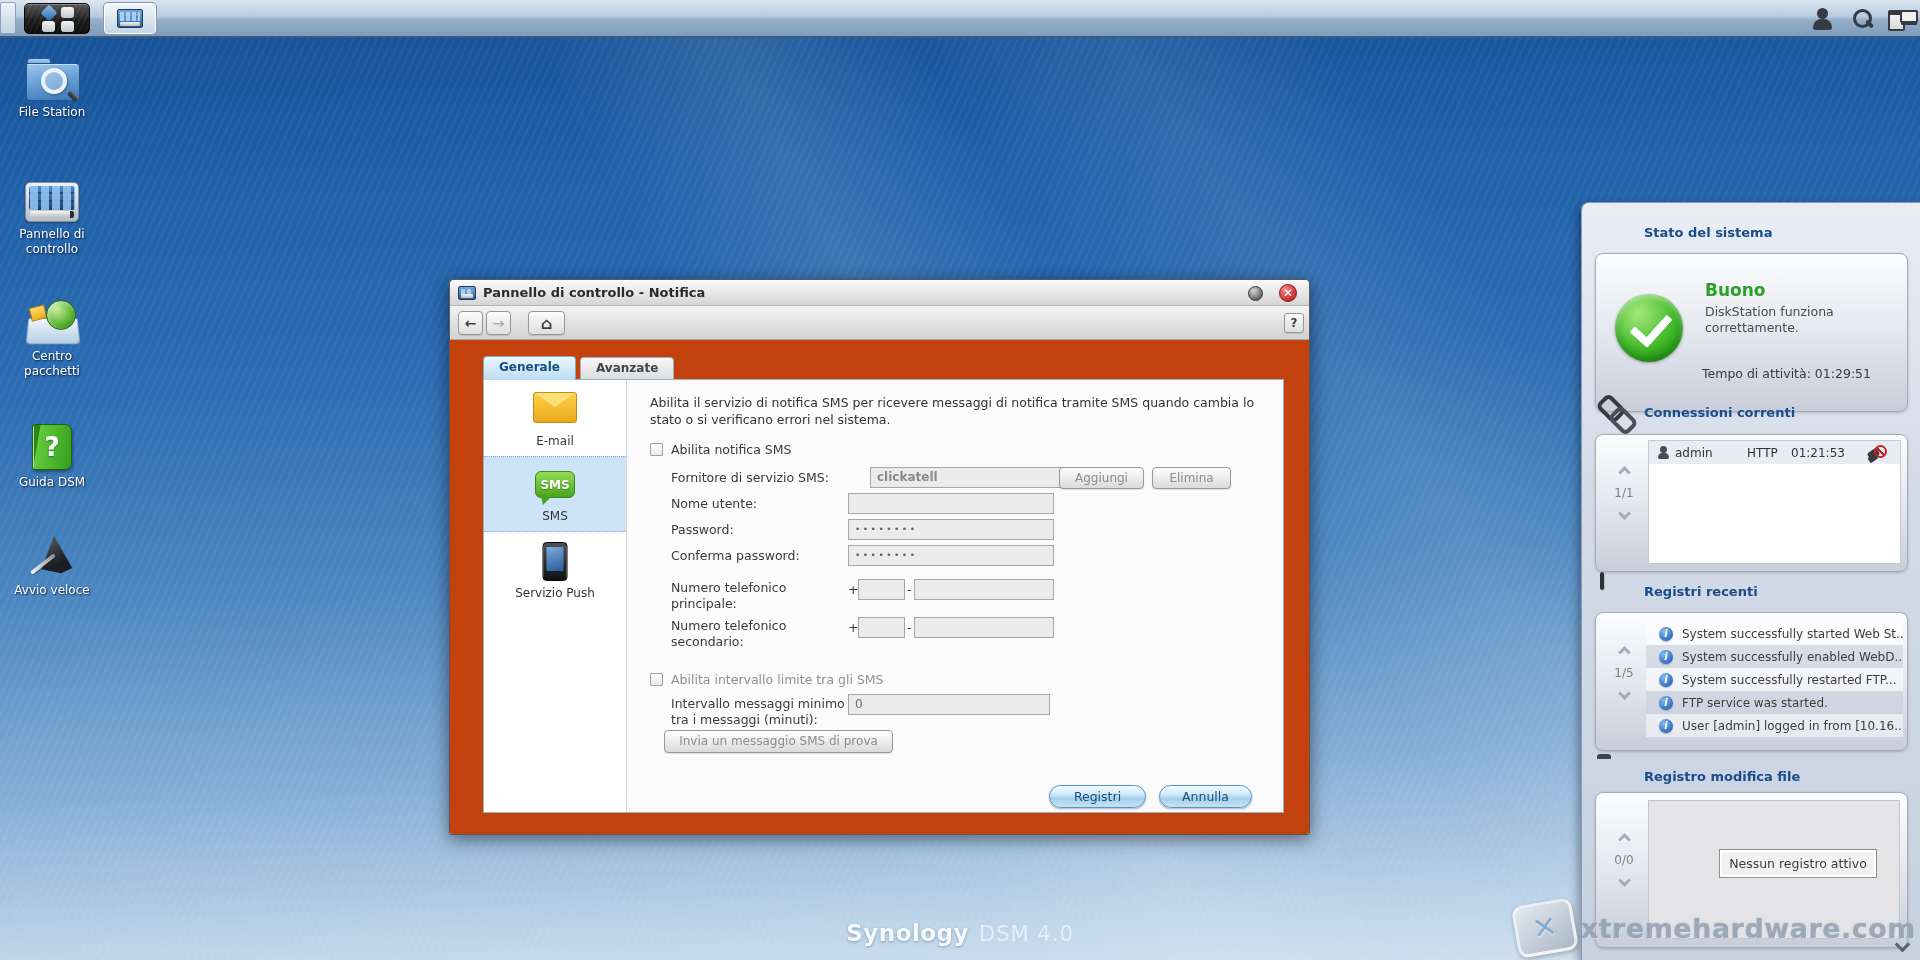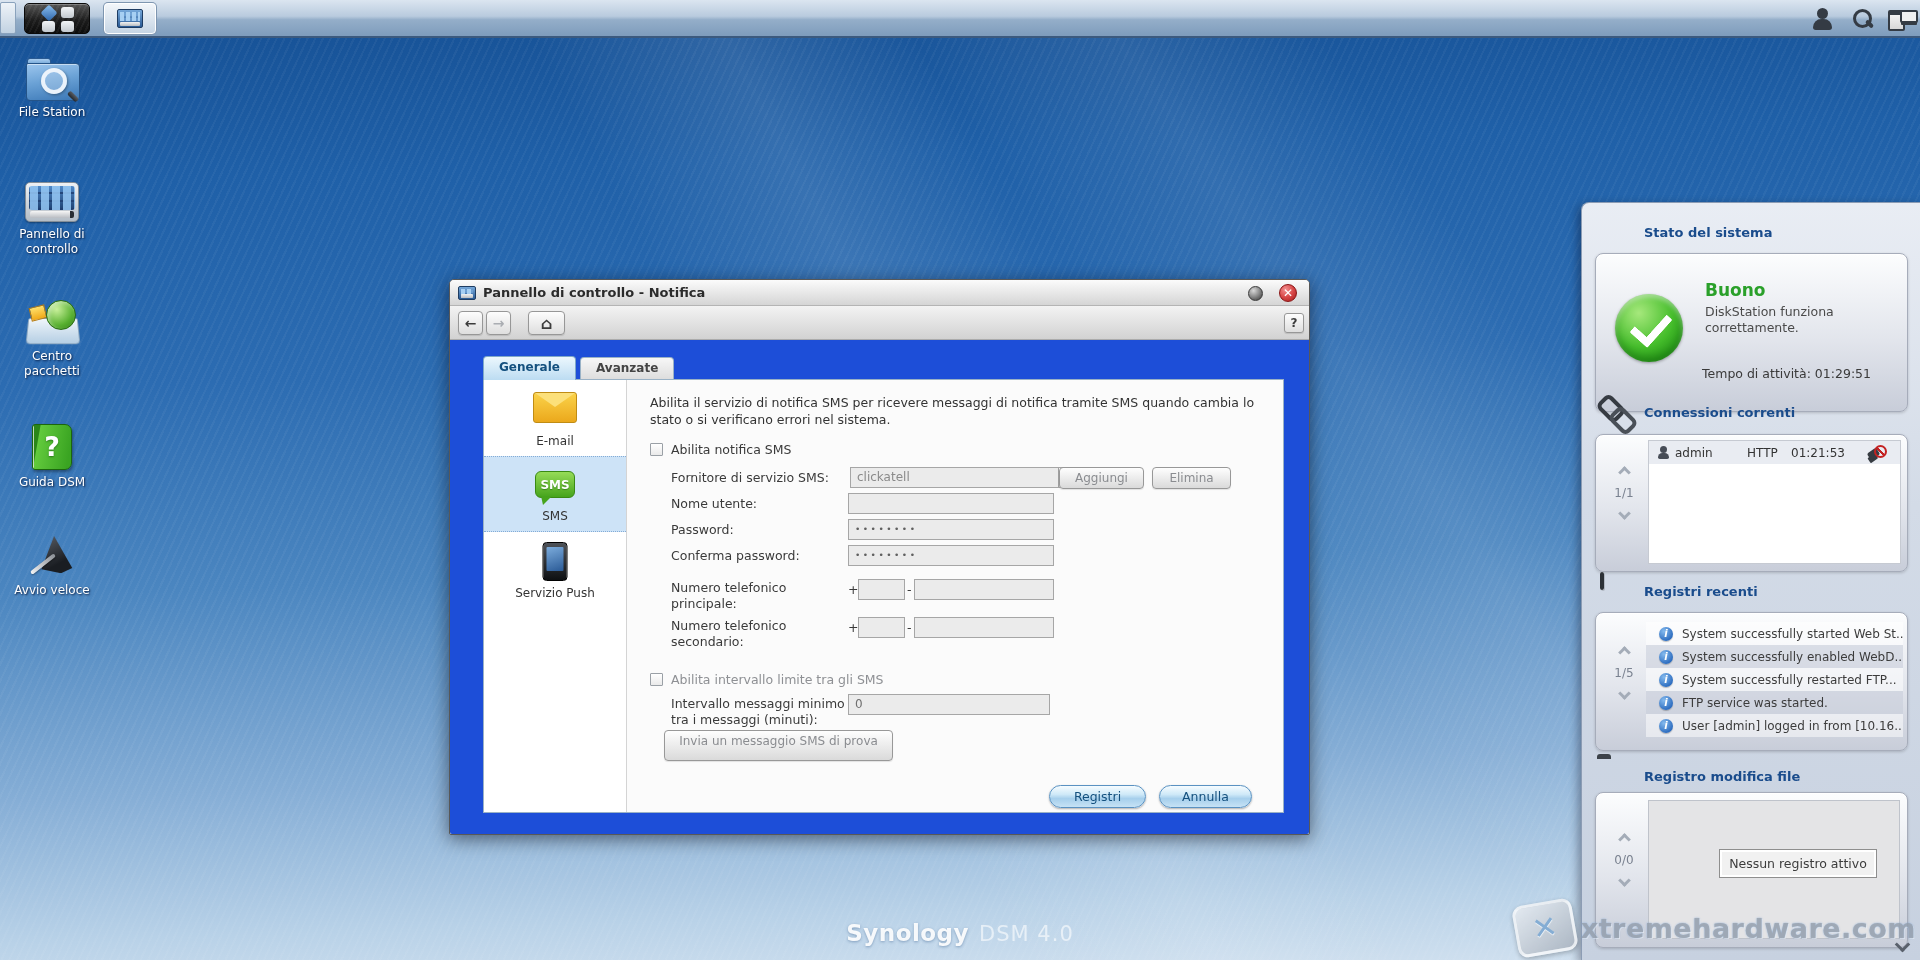--- a/index.html
+++ b/index.html
@@ -138,21 +138,21 @@
     color:#fff; font-size:12px; font-weight:bold; text-align:center; line-height:16px; }
   .toolbar { position:absolute; left:0; top:26px; right:0; height:34px;
     background:linear-gradient(#f3f3f3,#d2d2d2); border-bottom:1px solid #ababab; }
   .nav-btn { position:absolute; top:5px; height:24px; border:1px solid #979797; border-radius:4px;
     background:linear-gradient(#fdfdfd,#dedede); text-align:center; font-size:14px; font-weight:bold;
     line-height:22px; color:#3c3c3c; cursor:pointer; box-shadow:0 1px 1px rgba(0,0,0,.12); }
   .nav-back { left:8px; width:25px; } .nav-back::after { content:"\2190"; }
   .nav-fwd { left:36px; width:25px; color:#aaadb2; } .nav-fwd::after { content:"\2192"; }
   .nav-home { left:78px; width:37px; font-size:16px; } .nav-home::after { content:"\2302"; position:relative; top:1px; }
   .nav-help { left:834px; top:7px; width:20px; height:20px; border-radius:3px; font-size:12px; line-height:18px; }
-  .win-content { position:absolute; left:0; top:60px; right:0; bottom:0; background:#1d4ed8; border-radius:0 0 2px 2px;padding-left:43px; }
+  .win-content { position:absolute; left:0; top:60px; right:0; bottom:0; background:#c2410c; border-radius:0 0 2px 2px;padding-left:43px; }
 
   .tab { position:absolute; height:23px; line-height:21px; padding:0 15px; font-size:12px; cursor:pointer;
     border:1px solid #9ab2c6; border-bottom:none; border-radius:4px 4px 0 0; text-align:center; }
   .tab-active { left:33px; top:16px; height:24px; z-index:3; font-weight:bold; color:#14507e;
     background:linear-gradient(#ecf7fd,#bcdcf2); border-color:#7ea8c8; }
   .tab-idle { left:130px; top:17px; color:#444; background:linear-gradient(#f7f7f7,#dcdcdc);font-weight:bold; }
 
   .panel { position:absolute; left:33px; top:39px; width:801px; height:434px;
     background:#fbfbfb; border:1px solid #9ab2c6; z-index:2; }
 
@@ -176,21 +176,21 @@
     background:linear-gradient(160deg,#7cacdc,#2a5a96); border-radius:1px; }
 
   .fdesc { position:absolute; left:166px; top:15px; width:628px; font-size:12.5px; color:#333; line-height:1.35; }
   .fl { position:absolute; font-size:12.5px; color:#3a3a3a; }
   .fl-gray { color:#8e9094; }
   .cb { position:absolute; width:13px; height:13px; background:linear-gradient(#fff,#eaeaea);
     border:1px solid #9aa0a6; border-radius:1px; cursor:pointer; }
   .tfield { position:absolute; height:21px; background:#ebebeb; border:1px solid #a6a6a6; }
   .dots { font-size:9px; letter-spacing:2.5px; line-height:19px; padding-left:6px; color:#606060; overflow:hidden; }
   .numv { font-size:12px; line-height:19px; padding-left:6px; color:#707070; }
-  .dd { position:absolute; left:366px; top:87px; width:230px; height:21px; background:#ebebeb; border:1px solid #a6a6a6; cursor:pointer; }
+  .dd { position:absolute; left:386px; top:87px; width:230px; height:21px; background:#ebebeb; border:1px solid #a6a6a6; cursor:pointer;font-weight:bold; }
   .dd-text { position:absolute; left:6px; top:0; line-height:19px; font-size:12px; color:#8a8a8a; }
   .dd-btn { position:absolute; right:0; top:0; width:21px; height:19px; border-left:1px solid #a0a0a0;
     background:linear-gradient(#fefefe,#d6d6d6); }
   .dd-btn::after { content:""; position:absolute; left:6px; top:5px; width:7px; height:7px;
     border-left:2px solid #2e2e2e; border-bottom:2px solid #2e2e2e; transform:rotate(-45deg); }
   .gbtn { position:absolute; height:22px; border:1px solid #989898; border-radius:4px; cursor:pointer;
     background:linear-gradient(#fefefe,#dadada); color:#8a8c90; font-size:12px; text-align:center; line-height:20px;
     box-shadow:0 1px 1px rgba(0,0,0,.1); }
   .pill { position:absolute; top:405px; height:23px; border:1px solid #5a92c2; border-radius:12px; cursor:pointer;
     background:linear-gradient(#f6fcff 0%,#cfe9f8 40%,#a6cfec 60%,#c6e2f5 100%);
@@ -391,21 +391,21 @@
       <span class="tfield" style="left:374px;top:237px;width:47px"></span>
       <span class="fl" style="left:423px;top:240px">-</span>
       <span class="tfield" style="left:430px;top:237px;width:140px"></span>
 
       <span class="cb" style="left:166px;top:293px"></span>
       <span class="fl fl-gray" style="left:187px;top:292px">Abilita intervallo limite tra gli SMS</span>
 
       <span class="fl" style="left:187px;top:316px;width:175px;line-height:1.3">Intervallo messaggi minimo tra i messaggi (minuti):</span>
       <span class="tfield numv" style="left:364px;top:314px;width:202px">0</span>
 
-      <span class="gbtn" style="left:180px;top:350px;width:229px;height:31px;line-height:21px">Invia un messaggio SMS di prova</span>
+      <span class="gbtn" style="left:180px;top:350px;width:229px;height:23px;line-height:21px">Invia un messaggio SMS di prova</span>
 
       <span class="pill" style="left:565px;width:97px">Registri</span>
       <span class="pill" style="left:675px;width:93px">Annulla</span>
     </div>
   </div>
 </div>
 
 <div class="widgets">
 
   <span class="w-icon" style="top:12px"><span class="ic-shield"></span></span>

